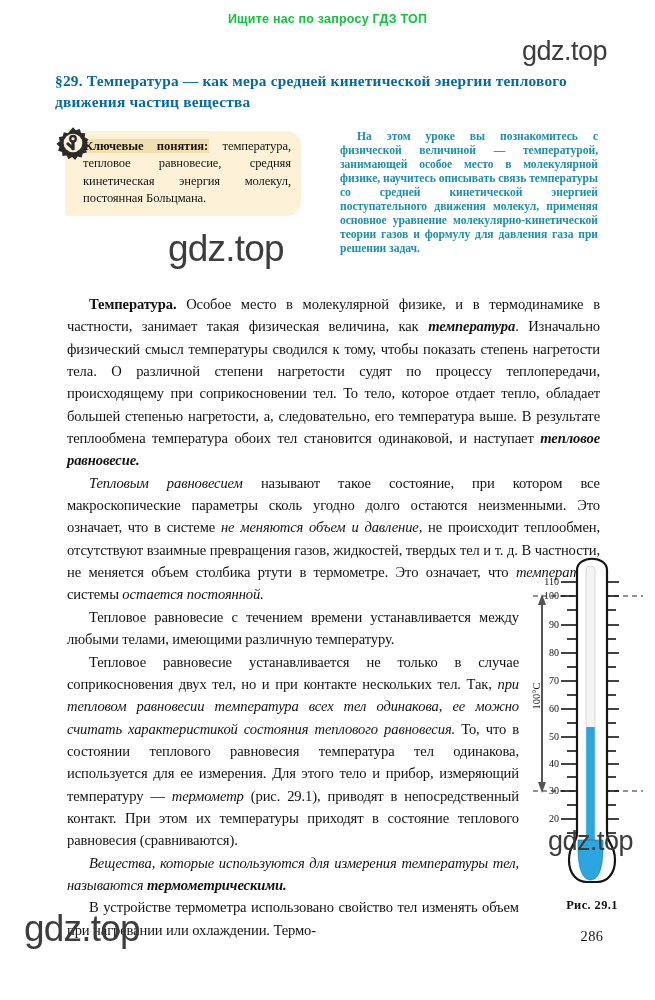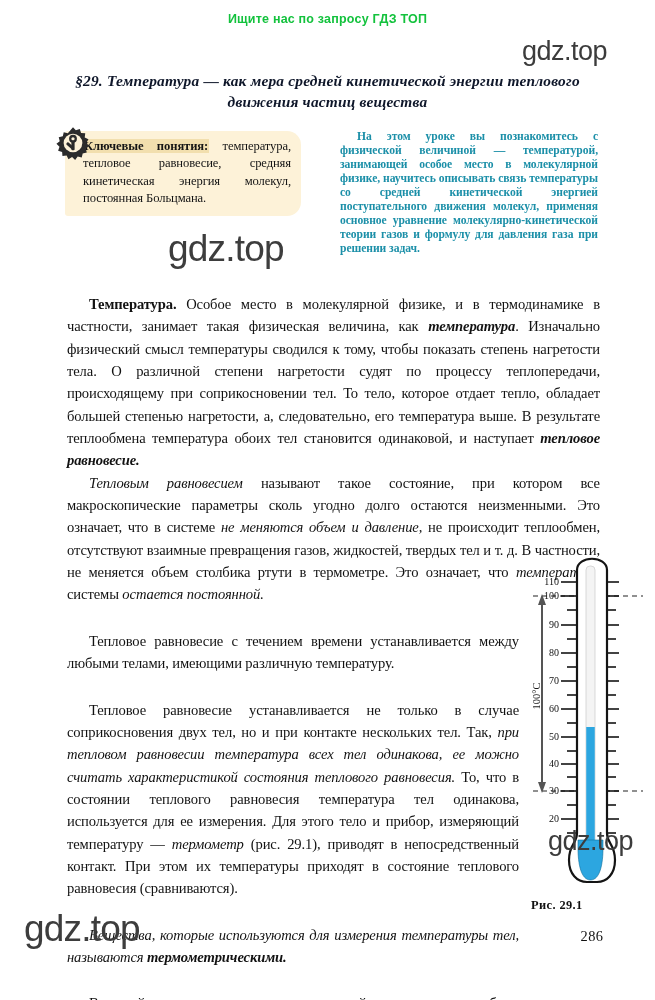--- a/index.html
+++ b/index.html
@@ -80,28 +80,27 @@
     letter-spacing: 0.3px;
   }
   .footer-links .sep { color: #6a29b5; padding: 0 2px; }
 
   
   .section-title {
     position: absolute;
     top: 70px;
     left: 55px;
     width: 545px;
-    text-align: center;
-    color: #0f172a;
+    text-align: left;
+    color: #0369a1;
     font-family: "Liberation Serif", serif;
     font-weight: bold;
     font-size: 15.4px;
     line-height: 21px;
     letter-spacing: 0.2px;
-    font-style: italic;
   }
 
   
   .keybox {
     position: absolute;
     top: 131px;
     left: 65px;
     width: 236px;
     background: #fdf2d8;
     border-radius: 3px 14px 14px 3px;
@@ -154,39 +153,39 @@
   }
   .body-col p {
     margin: 0;
     font-size: 14.6px;
     line-height: 22.35px;
     text-align: justify;
     text-indent: 22px;
     letter-spacing: -0.12px;
     color: #121212;
   }
-  .body-col p.narrow { width: 452px; margin-top: 24px; }
+  .body-col p.narrow { width: 452px; }
   .body-col b { font-weight: bold; }
   .body-col i { font-style: italic; }
   .body-col .bi { font-weight: bold; font-style: italic; }
 
   
   .figure {
     position: absolute;
     top: 548px;
     left: 531px;
     width: 122px;
     height: 345px;
   }
   .fig-caption {
     position: absolute;
     top: 898px;
     left: 531px;
     width: 122px;
-    text-align: left;
+    text-align: center;
     font-size: 12.4px;
     font-weight: bold;
     letter-spacing: 0.4px;
   }
   .page-number {
     position: absolute;
     top: 928px;
     left: 531px;
     width: 122px;
     text-align: center;

